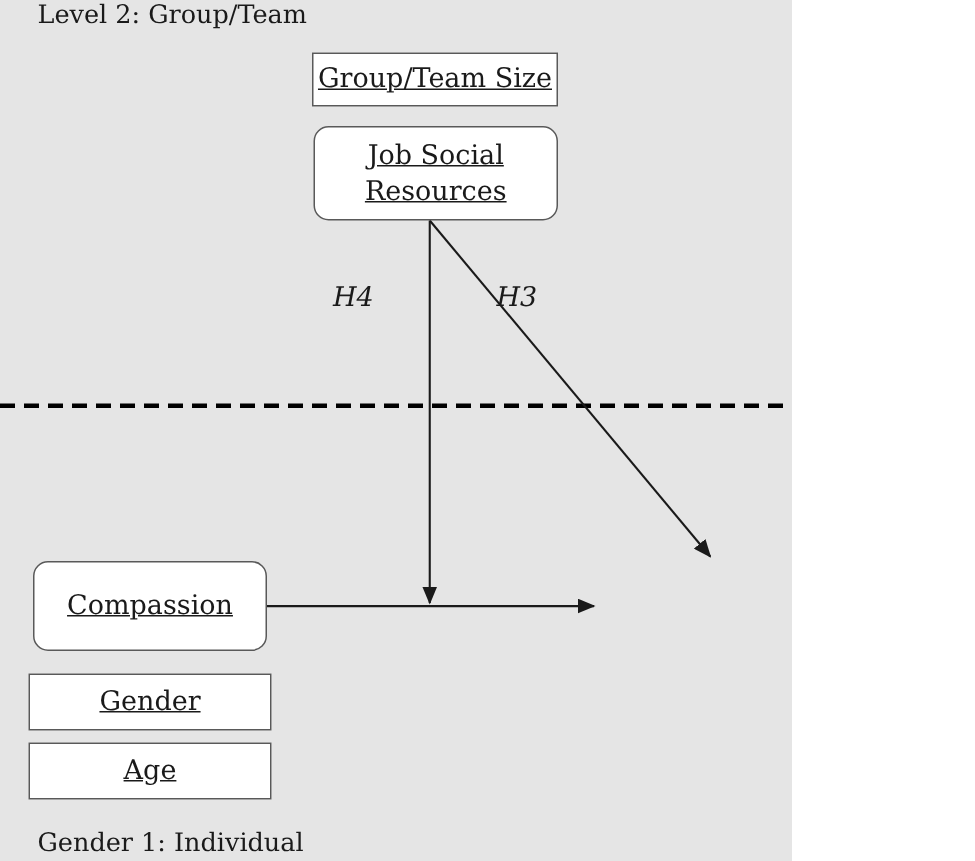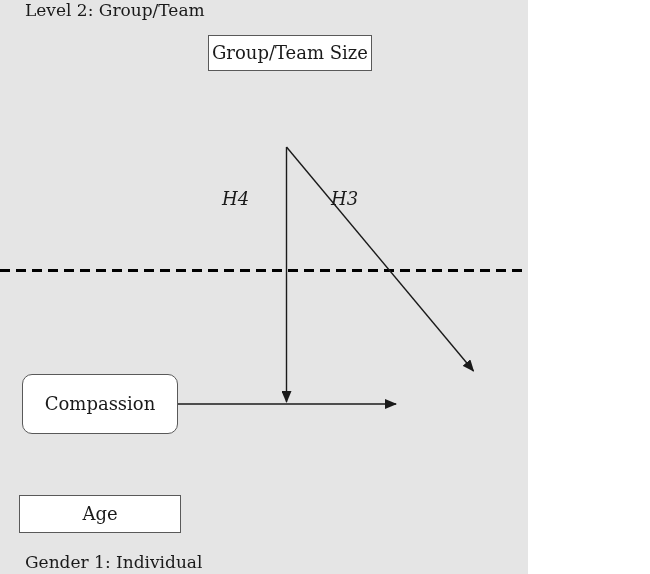--- a/index.html
+++ b/index.html
@@ -17,20 +17,21 @@
     position: absolute;
     display: flex;
     align-items: center;
     justify-content: center;
     text-align: center;
     border: 1.4px solid #595959;
     background: #ffffff;
     font-size: 18px;
     line-height: 1.3;
     box-sizing: border-box;
+    text-decoration: underline;
   }
   .rounded { border-radius: 10px; }
   .nowrap { white-space: nowrap; }
   .wrapbox { padding: 0 24px; }
   .level-label {
     position: absolute;
     font-size: 17px;
     line-height: 20px;
     white-space: nowrap;
   }
@@ -74,30 +75,36 @@
 
     <line x1="178" y1="404" x2="396" y2="404" stroke="#1a1a1a" stroke-width="1.5" marker-end="url(#arrow)"></line>
   </svg>
 
   <div id="lbl-l2" class="level-label">Level 2: Group/Team</div>
 
   <div id="n-gts" class="node nowrap">
     <span>Group/Team Size</span>
   </div>
 
+  <div id="n-jsr" class="node rounded wrapbox">
+    <span>Job Social Resources</span>
+  </div>
 
   <div id="lbl-h4" class="hyp">H4</div>
 
   <div id="lbl-h3" class="hyp">H3</div>
 
   <div id="n-comp" class="node rounded nowrap">
     <span>Compassion</span>
   </div>
 
 
+  <div id="n-gen" class="node nowrap">
+    <span>Gender</span>
+  </div>
 
   <div id="n-age" class="node nowrap">
     <span>Age</span>
   </div>
 
   <div id="lbl-l1" class="level-label">Gender 1: Individual</div>
 
 </div>
 
 </body></html>

